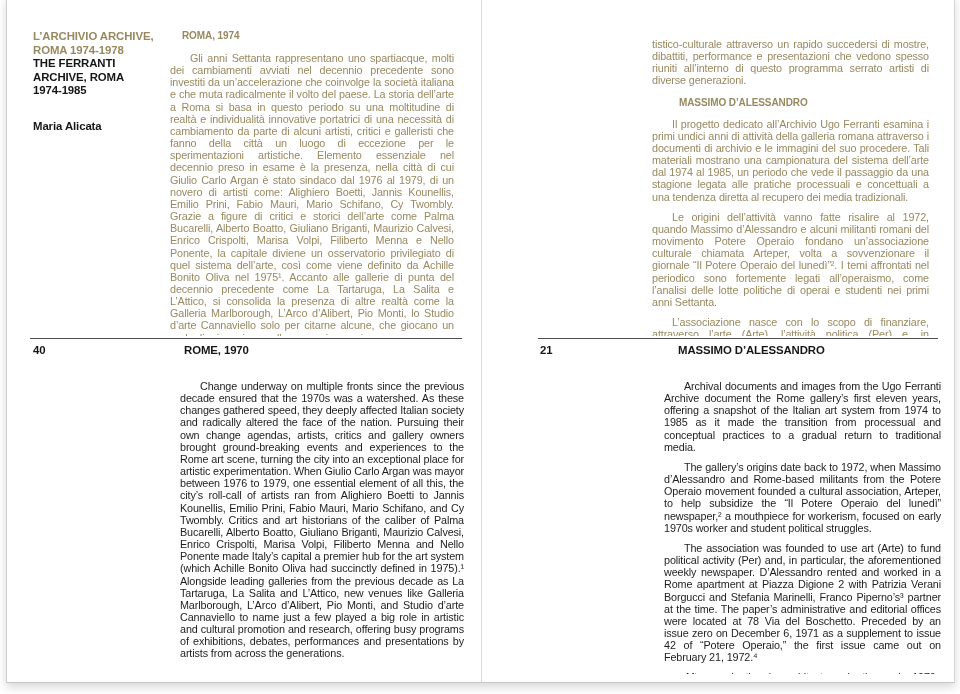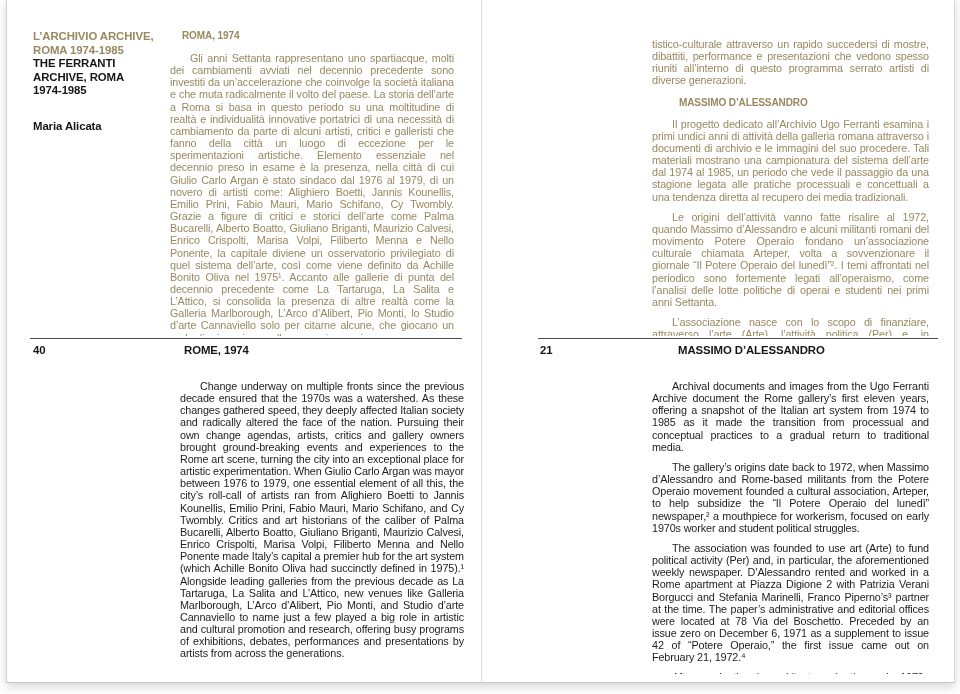--- a/index.html
+++ b/index.html
@@ -78,52 +78,52 @@
   .page.left  .pnum { left: 26px; }
   .page.right .pnum { left: 58px; }
   .page.left  .foot-title { left: 177px; }
   .page.right .foot-title { left: 196px; }
 
   .col-bottom {
     position: absolute; top: 375px;
     height: 302px; overflow: hidden;
   }
   .page.left  .col-bottom { left: 165px; width: 300px; }
-  .page.right .col-bottom { left: 162px; width: 293px; }
+  .page.right .col-bottom { left: 174px; width: 293px; }
 </style>
 </head>
 <body>
 
 <div class="spread">
 
   <div class="page left">
 
     <div class="sidebar">
       <div class="accent">
         <div>L’ARCHIVIO ARCHIVE,</div>
-        <div>ROMA 1974-1985</div>
+        <div>ROMA 1974-1978</div>
       </div>
       <div>
         <div>THE FERRANTI</div>
         <div>ARCHIVE, ROMA</div>
         <div>1974-1985</div>
       </div>
       <div class="author">Maria Alicata</div>
     </div>
 
     <div class="col-top">
       <div class="sec-header accent">ROMA, 1974</div>
       <div class="body-text it">
         <p>Gli anni Settanta rappresentano uno spartiacque, molti dei cambiamenti avviati nel decennio precedente sono investiti da un’accelerazione che coinvolge la società italiana e che muta radicalmente il volto del paese. La storia dell’arte a Roma si basa in questo periodo su una moltitudine di realtà e individualità innovative portatrici di una necessità di cambiamento da parte di alcuni artisti, critici e galleristi che fanno della città un luogo di eccezione per le sperimentazioni artistiche. Elemento essenziale nel decennio preso in esame è la presenza, nella città di cui Giulio Carlo Argan è stato sindaco dal 1976 al 1979, di un novero di artisti come: Alighiero Boetti, Jannis Kounellis, Emilio Prini, Fabio Mauri, Mario Schifano, Cy Twombly. Grazie a figure di critici e storici dell’arte come Palma Bucarelli, Alberto Boatto, Giuliano Briganti, Maurizio Calvesi, Enrico Crispolti, Marisa Volpi, Filiberto Menna e Nello Ponente, la capitale diviene un osservatorio privilegiato di quel sistema dell’arte, così come viene definito da Achille Bonito Oliva nel 1975¹. Accanto alle gallerie di punta del decennio precedente come La Tartaruga, La Salita e L’Attico, si consolida la presenza di altre realtà come la Galleria Marlborough, L’Arco d’Alibert, Pio Monti, lo Studio d’arte Cannaviello solo per citarne alcune, che giocano un ruolo di primo piano nella promozione e ricerca ar-</p>
       </div>
     </div>
 
     <div class="rule"></div>
     <div class="pnum">40</div>
-    <div class="foot-title">ROME, 1974</div>
+    <div class="foot-title">ROME, 1970</div>
 
     <div class="col-bottom">
       <div class="body-text">
         <p>Change underway on multiple fronts since the previous decade ensured that the 1970s was a watershed. As these changes gathered speed, they deeply affected Italian society and radically altered the face of the nation. Pursuing their own change agendas, artists, critics and gallery owners brought ground-breaking events and experiences to the Rome art scene, turning the city into an exceptional place for artistic experimentation. When Giulio Carlo Argan was mayor between 1976 to 1979, one essential element of all this, the city’s roll-call of artists ran from Alighiero Boetti to Jannis Kounellis, Emilio Prini, Fabio Mauri, Mario Schifano, and Cy Twombly. Critics and art historians of the caliber of Palma Bucarelli, Alberto Boatto, Giuliano Briganti, Maurizio Calvesi, Enrico Crispolti, Marisa Volpi, Filiberto Menna and Nello Ponente made Italy’s capital a premier hub for the art system (which Achille Bonito Oliva had succinctly defined in 1975).¹ Alongside leading galleries from the previous decade as La Tartaruga, La Salita and L’Attico, new venues like Galleria Marlborough, L’Arco d’Alibert, Pio Monti, and Studio d’arte Cannaviello to name just a few played a big role in artistic and cultural promotion and research, offering busy programs of exhibitions, debates, performances and presentations by artists from across the generations.</p>
       </div>
     </div>
 
   </div>
 
   <div class="gutter"></div>

